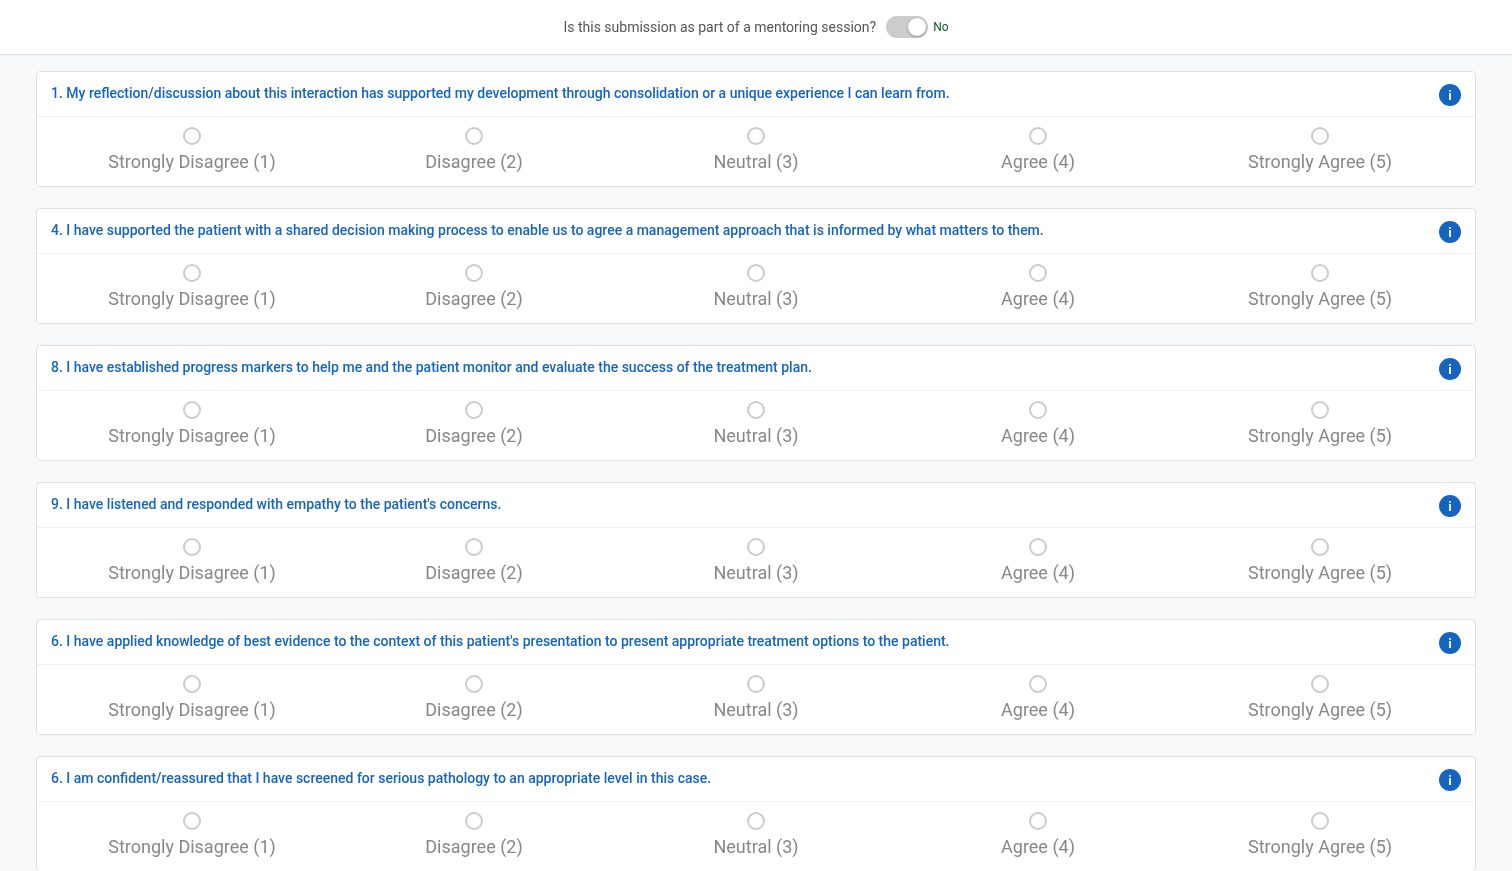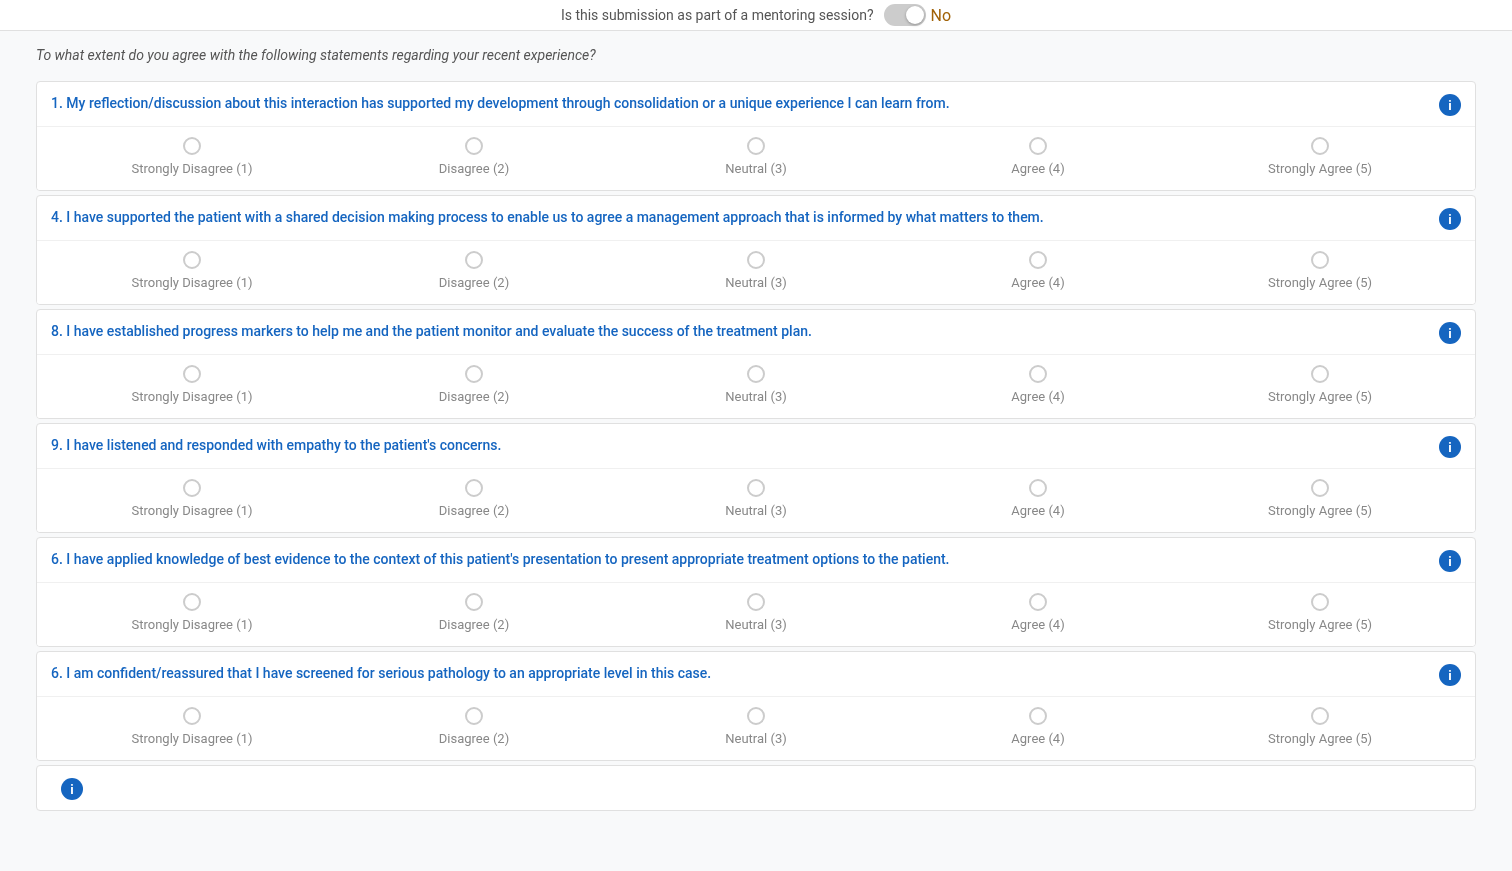--- a/index.html
+++ b/index.html
@@ -6,21 +6,21 @@
     body {
       font-family: -apple-system, BlinkMacSystemFont, 'Segoe UI', Roboto, sans-serif;
       background: #f8f9fa;
       color: #333;
       font-size: 14px;
     }
     .top-bar {
       display: flex;
       justify-content: center;
       align-items: center;
-      padding: 4px 20px;
+      padding: 16px 20px;
       background: #fff;
       border-bottom: 1px solid #e0e0e0;
       gap: 10px;
     }
     .top-bar-label {
       font-size: 14px;
       color: #555;
     }
     .toggle-container {
       display: flex;
@@ -39,39 +39,39 @@
       width: 18px;
       height: 18px;
       background: #fff;
       border-radius: 50%;
       position: absolute;
       top: 2px;
       right: 2px;
       box-shadow: 0 1px 3px rgba(0,0,0,0.3);
     }
     .toggle-text {
-      font-size: 16px;
-      color: #a16207;
+      font-size: 12px;
+      color: #14532d;
     }
     .page-content {
       max-width: 1480px;
       margin: 0 auto;
       padding: 16px 20px;
     }
     .intro-text {
       font-style: italic;
       color: #555;
       font-size: 14px;
       margin-bottom: 18px;
     }
     .question-block {
       background: #fff;
       border: 1px solid #e0e0e0;
       border-radius: 4px;
-      margin-bottom: 4px;
+      margin-bottom: 21px;
       overflow: hidden;
     }
     .question-header {
       display: flex;
       align-items: flex-start;
       justify-content: space-between;
       padding: 12px 14px 10px 14px;
     }
     .question-text {
       font-size: 14px;
@@ -112,40 +112,39 @@
       flex: 1;
     }
     .answer-radio {
       width: 18px;
       height: 18px;
       border: 2px solid #ccc;
       border-radius: 50%;
       background: #fff;
     }
     .answer-label {
-      font-size: 13px;
+      font-size: 18px;
       color: #888;
       text-align: center;
     }
   </style>
 </head>
 <body>
 
 <div class="top-bar">
   <span class="top-bar-label">Is this submission as part of a mentoring session?</span>
   <div class="toggle-container">
     <div class="toggle">
       <div class="toggle-knob"></div>
     </div>
     <span class="toggle-text">No</span>
   </div>
 </div>
 
 <div class="page-content">
-  <p class="intro-text">To what extent do you agree with the following statements regarding your recent experience?</p>
 
   <div id="questions-container">
       <div class="question-block">
         <div class="question-header">
           <span class="question-text">1. My reflection/discussion about this interaction has supported my development through consolidation or a unique experience I can learn from.</span>
           <div class="info-icon">i</div>
         </div>
         <div class="answer-row">
           <div class="answer-option">
             <div class="answer-radio"></div>

